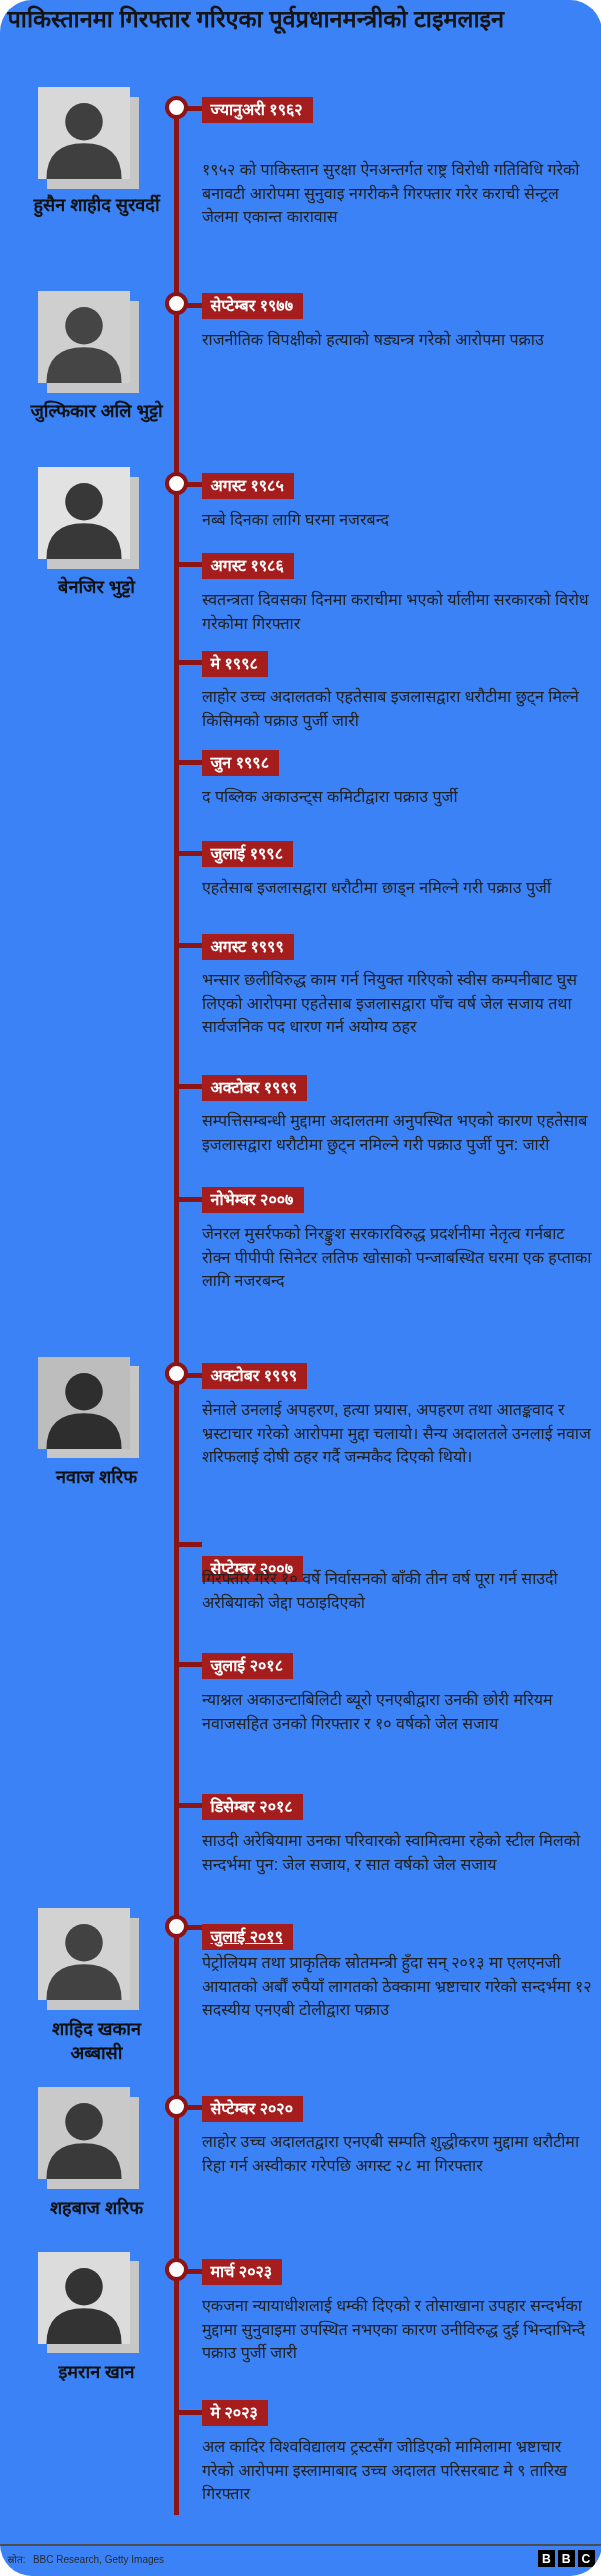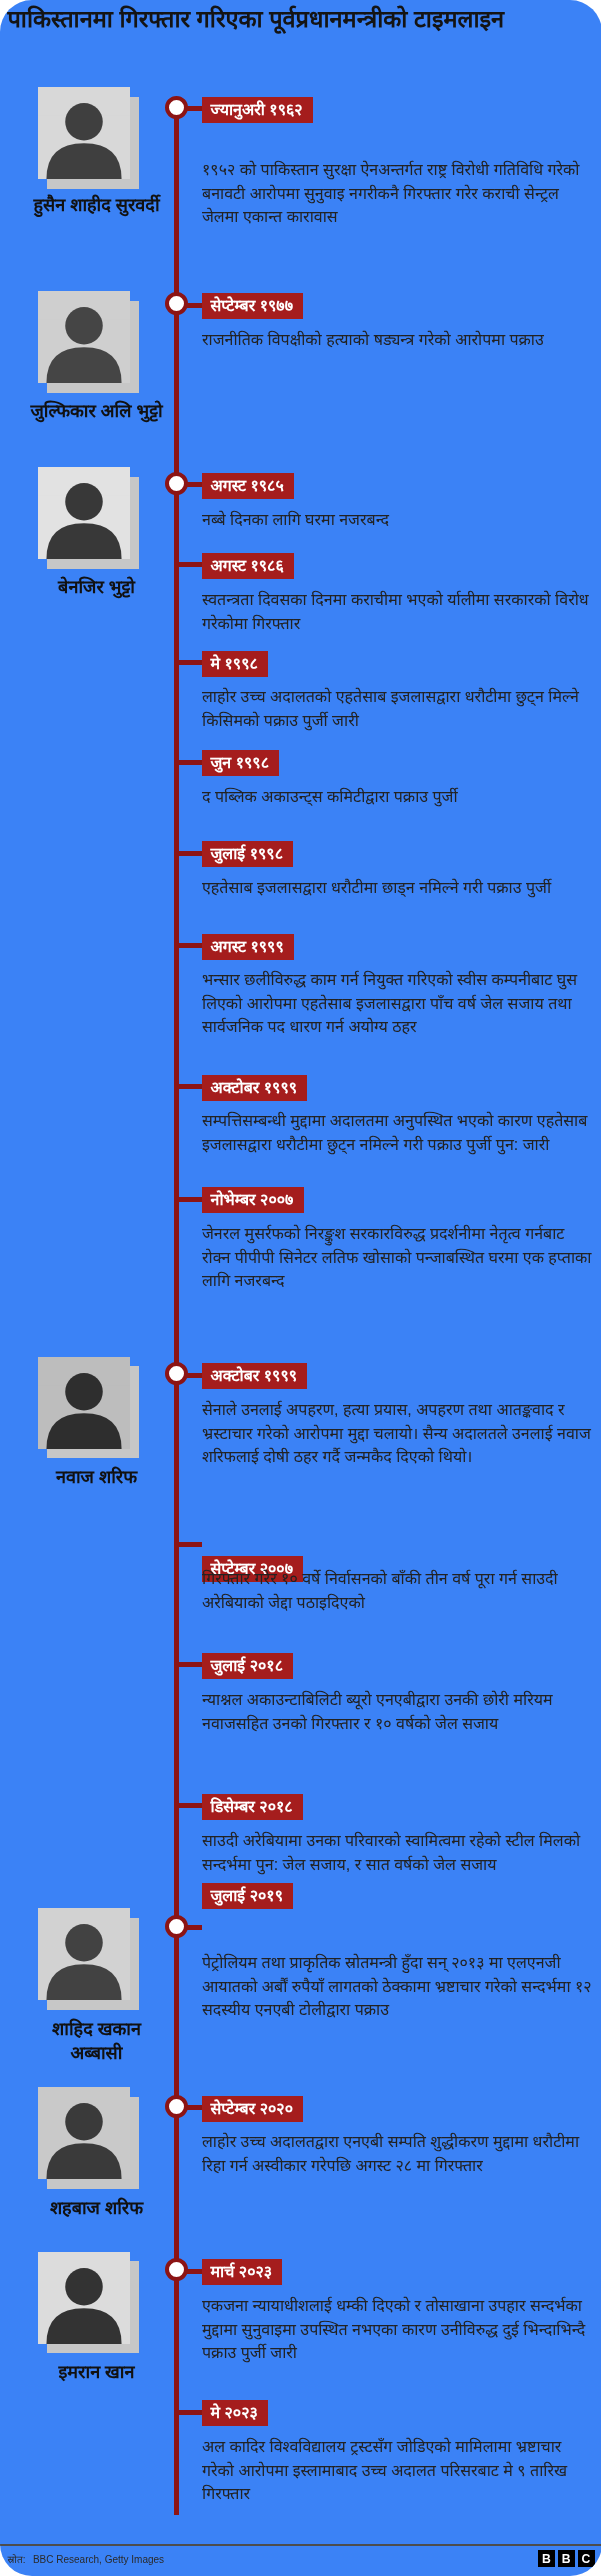--- a/index.html
+++ b/index.html
@@ -181,21 +181,21 @@
       <div class="badge" style="top: 1532px; margin-top: 24px;">सेप्टेम्बर २००७</div>
       <div class="evtext" style="top: 1567px;">गिरफ्तार गरेर १० वर्षे निर्वासनको बाँकी तीन वर्ष पूरा गर्न साउदी अरेबियाको जेद्दा पठाइदिएको</div>
       <div class="tick" style="top: 1662px;"></div>
       <div class="badge" style="top: 1653px;">जुलाई २०१८</div>
       <div class="evtext" style="top: 1688px;">न्याश्नल अकाउन्टाबिलिटी ब्यूरो एनएबीद्वारा उनकी छोरी मरियम नवाजसहित उनको गिरफ्तार र १० वर्षको जेल सजाय</div>
       <div class="tick" style="top: 1803px;"></div>
       <div class="badge" style="top: 1794px;">डिसेम्बर २०१८</div>
       <div class="evtext" style="top: 1829px;">साउदी अरेबियामा उनका परिवारको स्वामित्वमा रहेको स्टील मिलको सन्दर्भमा पुन: जेल सजाय, र सात वर्षको जेल सजाय</div>
       <div class="node" style="top: 1915px;"></div>
       <div class="connector" style="top: 1925px;"></div>
-      <div class="badge" style="top: 1883px;">जुलाई २०१९</div>
+      <div class="badge" style="top: 1924px; text-decoration: underline;">जुलाई २०१९</div>
       <div class="evtext" style="top: 1951px;">पेट्रोलियम तथा प्राकृतिक स्रोतमन्त्री हुँदा सन् २०१३ मा एलएनजी आयातको अर्बौं रुपैयाँ लागतको ठेक्कामा भ्रष्टाचार गरेको सन्दर्भमा १२ सदस्यीय एनएबी टोलीद्वारा पक्राउ</div>
       <div class="node" style="top: 2095px;"></div>
       <div class="connector" style="top: 2105px;"></div>
       <div class="badge" style="top: 2096px;">सेप्टेम्बर २०२०</div>
       <div class="evtext" style="top: 2130px;">लाहोर उच्च अदालतद्वारा एनएबी सम्पति शुद्धीकरण मुद्दामा धरौटीमा रिहा गर्न अस्वीकार गरेपछि अगस्ट २८ मा गिरफ्तार</div>
       <div class="node" style="top: 2258px;"></div>
       <div class="connector" style="top: 2269px;"></div>
       <div class="badge" style="top: 2259px;">मार्च २०२३</div>
       <div class="evtext" style="top: 2294px;">एकजना न्यायाधीशलाई धम्की दिएको र तोसाखाना उपहार सन्दर्भका मुद्दामा सुनुवाइमा उपस्थित नभएका कारण उनीविरुद्ध दुई भिन्दाभिन्दै पक्राउ पुर्जी जारी</div>
       <div class="tick" style="top: 2410px;"></div>

